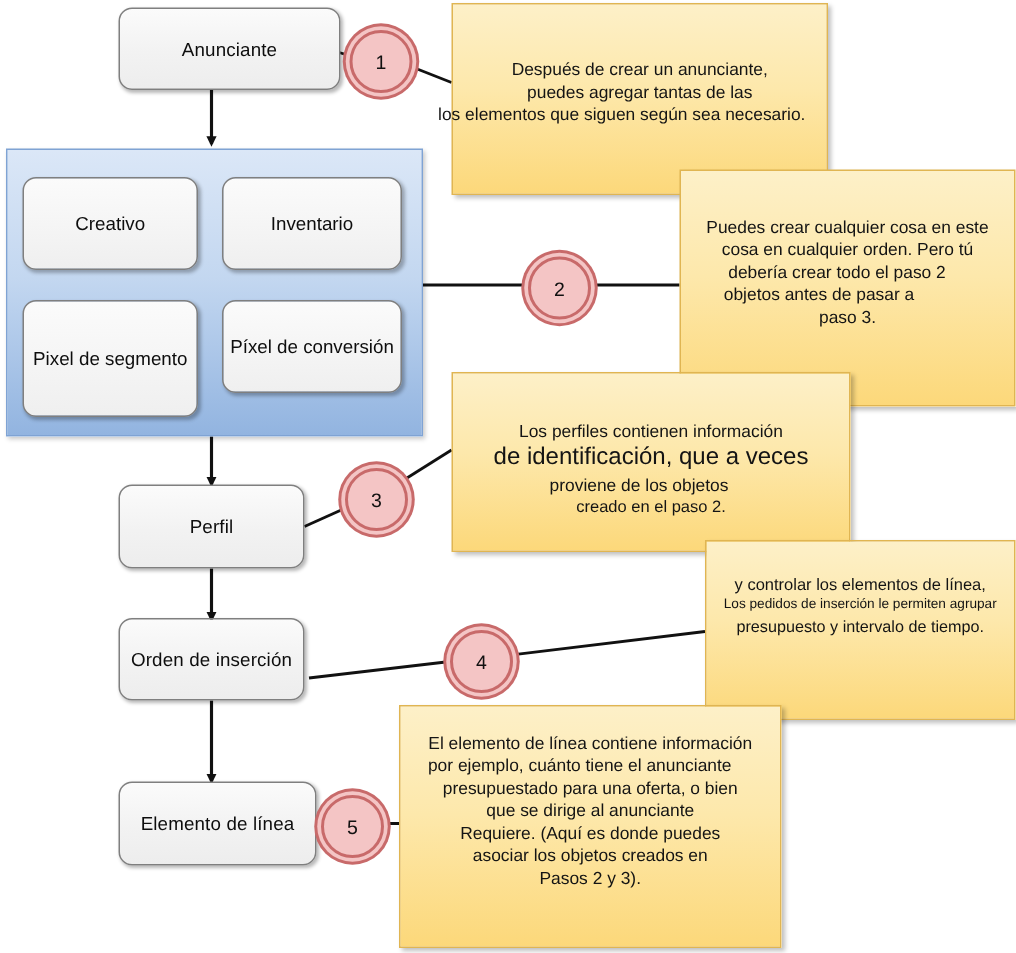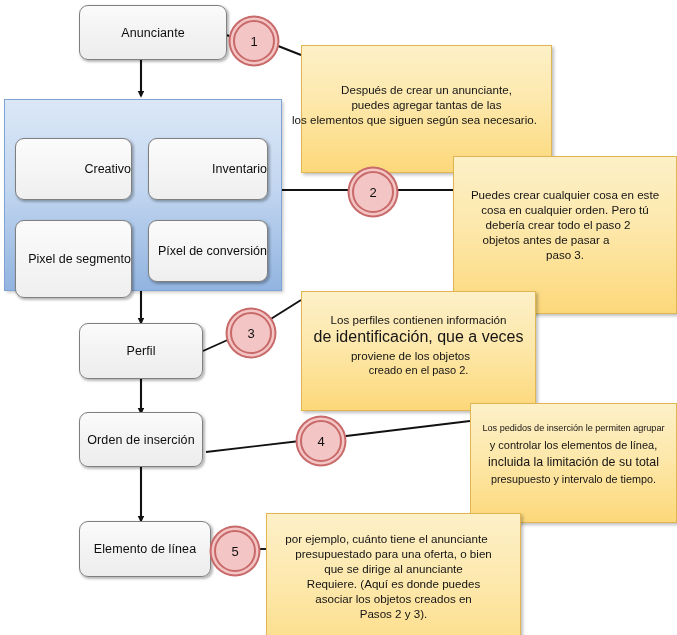--- a/index.html
+++ b/index.html
@@ -48,25 +48,24 @@
   .node-inner {
     position: absolute;
     z-index: 3;
     box-sizing: border-box;
     border: 1.4px solid #7f7f7f;
     border-radius: 9px;
     background: linear-gradient(to bottom, #fbfbfb 0%, #f4f4f4 60%, #efefef 100%);
     box-shadow: 1.5px 1.5px 2.5px rgba(0,0,0,0.28);
     display: flex;
     align-items: center;
-    justify-content: flex-end;
+    justify-content: center;
     color: #0d0d0d;
     font-size: 12.5px;
     white-space: nowrap;
-    margin-top: 20px;
   }
   
   #group-box {
     position: absolute;
     z-index: 2;
     box-sizing: border-box;
     border: 1.2px solid #7fa3d4;
     background: linear-gradient(to bottom, #dbe7f7 0%, #c3d7f0 45%, #92b4e0 100%);
     box-shadow: 1.5px 1.5px 3px rgba(0,0,0,0.22);
   }
@@ -75,21 +74,20 @@
     position: absolute;
     z-index: 4;
     box-sizing: border-box;
     border: 1.2px solid #e0b552;
     background: linear-gradient(to bottom, #fdf0c8 0%, #fde8ab 45%, #fcd87a 100%);
     box-shadow: 2px 2px 3px rgba(0,0,0,0.25);
     color: #141414;
     text-align: center;
     line-height: 1.30;
     overflow: visible;
-    margin-top: 43px;
   }
   .note p {
     margin: 0;
     white-space: nowrap;
   }
   
   .badge {
     position: absolute;
     z-index: 6;
     width: 38px;
@@ -179,35 +177,35 @@
   </div>
 
   <div class="note" style="left:453px; top:113px; width:224px; height:158px; padding-top:30px; font-size:11.6px;">
     <p>Puedes crear cualquier cosa en este</p>
     <p>cosa en cualquier orden. Pero tú</p>
     <p style="margin-left:-14px;">debería crear todo el paso 2</p>
     <p style="margin-left:-38px;">objetos antes de pasar a</p>
     <p>paso 3.</p>
   </div>
 
-  <div class="note" style="left:301px; top:248px; width:235px; height:120px; padding-top:20px; font-size:11.6px;">
+  <div class="note" style="left:301px; top:248px; width:266px; height:120px; padding-top:31px; font-size:11.6px;">
     <p>Los perfiles contienen información</p>
     <p style="font-size:16px;">de identificación, que a veces</p>
     <p style="margin-left:-16px;">proviene de los objetos</p>
     <p style="font-size:11px;">creado en el paso 2.</p>
   </div>
 
   <div class="note" style="left:470px; top:360px; width:207px; height:120px; padding-top:19px; font-size:11.4px;">
+    <p style="font-size:11px; margin-top:3px;">y controlar los elementos de línea,</p>
     <p style="font-size:9.1px;">Los pedidos de inserción le permiten agrupar</p>
-    <p style="font-size:11px; margin-top:3px;">y controlar los elementos de línea,</p>
-    <p style="font-size:12.4px; margin-top:2px;">incluida la limitación de su total</p>
     <p style="font-size:10.8px; margin-top:2px;">presupuesto y intervalo de tiempo.</p>
   </div>
 
   <div class="note" style="left:266px; top:470px; width:255px; height:162px; padding-top:17px; font-size:11.6px;">
+    <p>El elemento de línea contiene información</p>
     <p style="margin-left:-14px;">por ejemplo, cuánto tiene el anunciante</p>
     <p>presupuestado para una oferta, o bien</p>
     <p>que se dirige al anunciante</p>
     <p>Requiere. (Aquí es donde puedes</p>
     <p>asociar los objetos creados en</p>
     <p>Pasos 2 y 3).</p>
   </div>
 
   <div class="badge" style="left:233px; top:20px;">
     <span>1</span>

